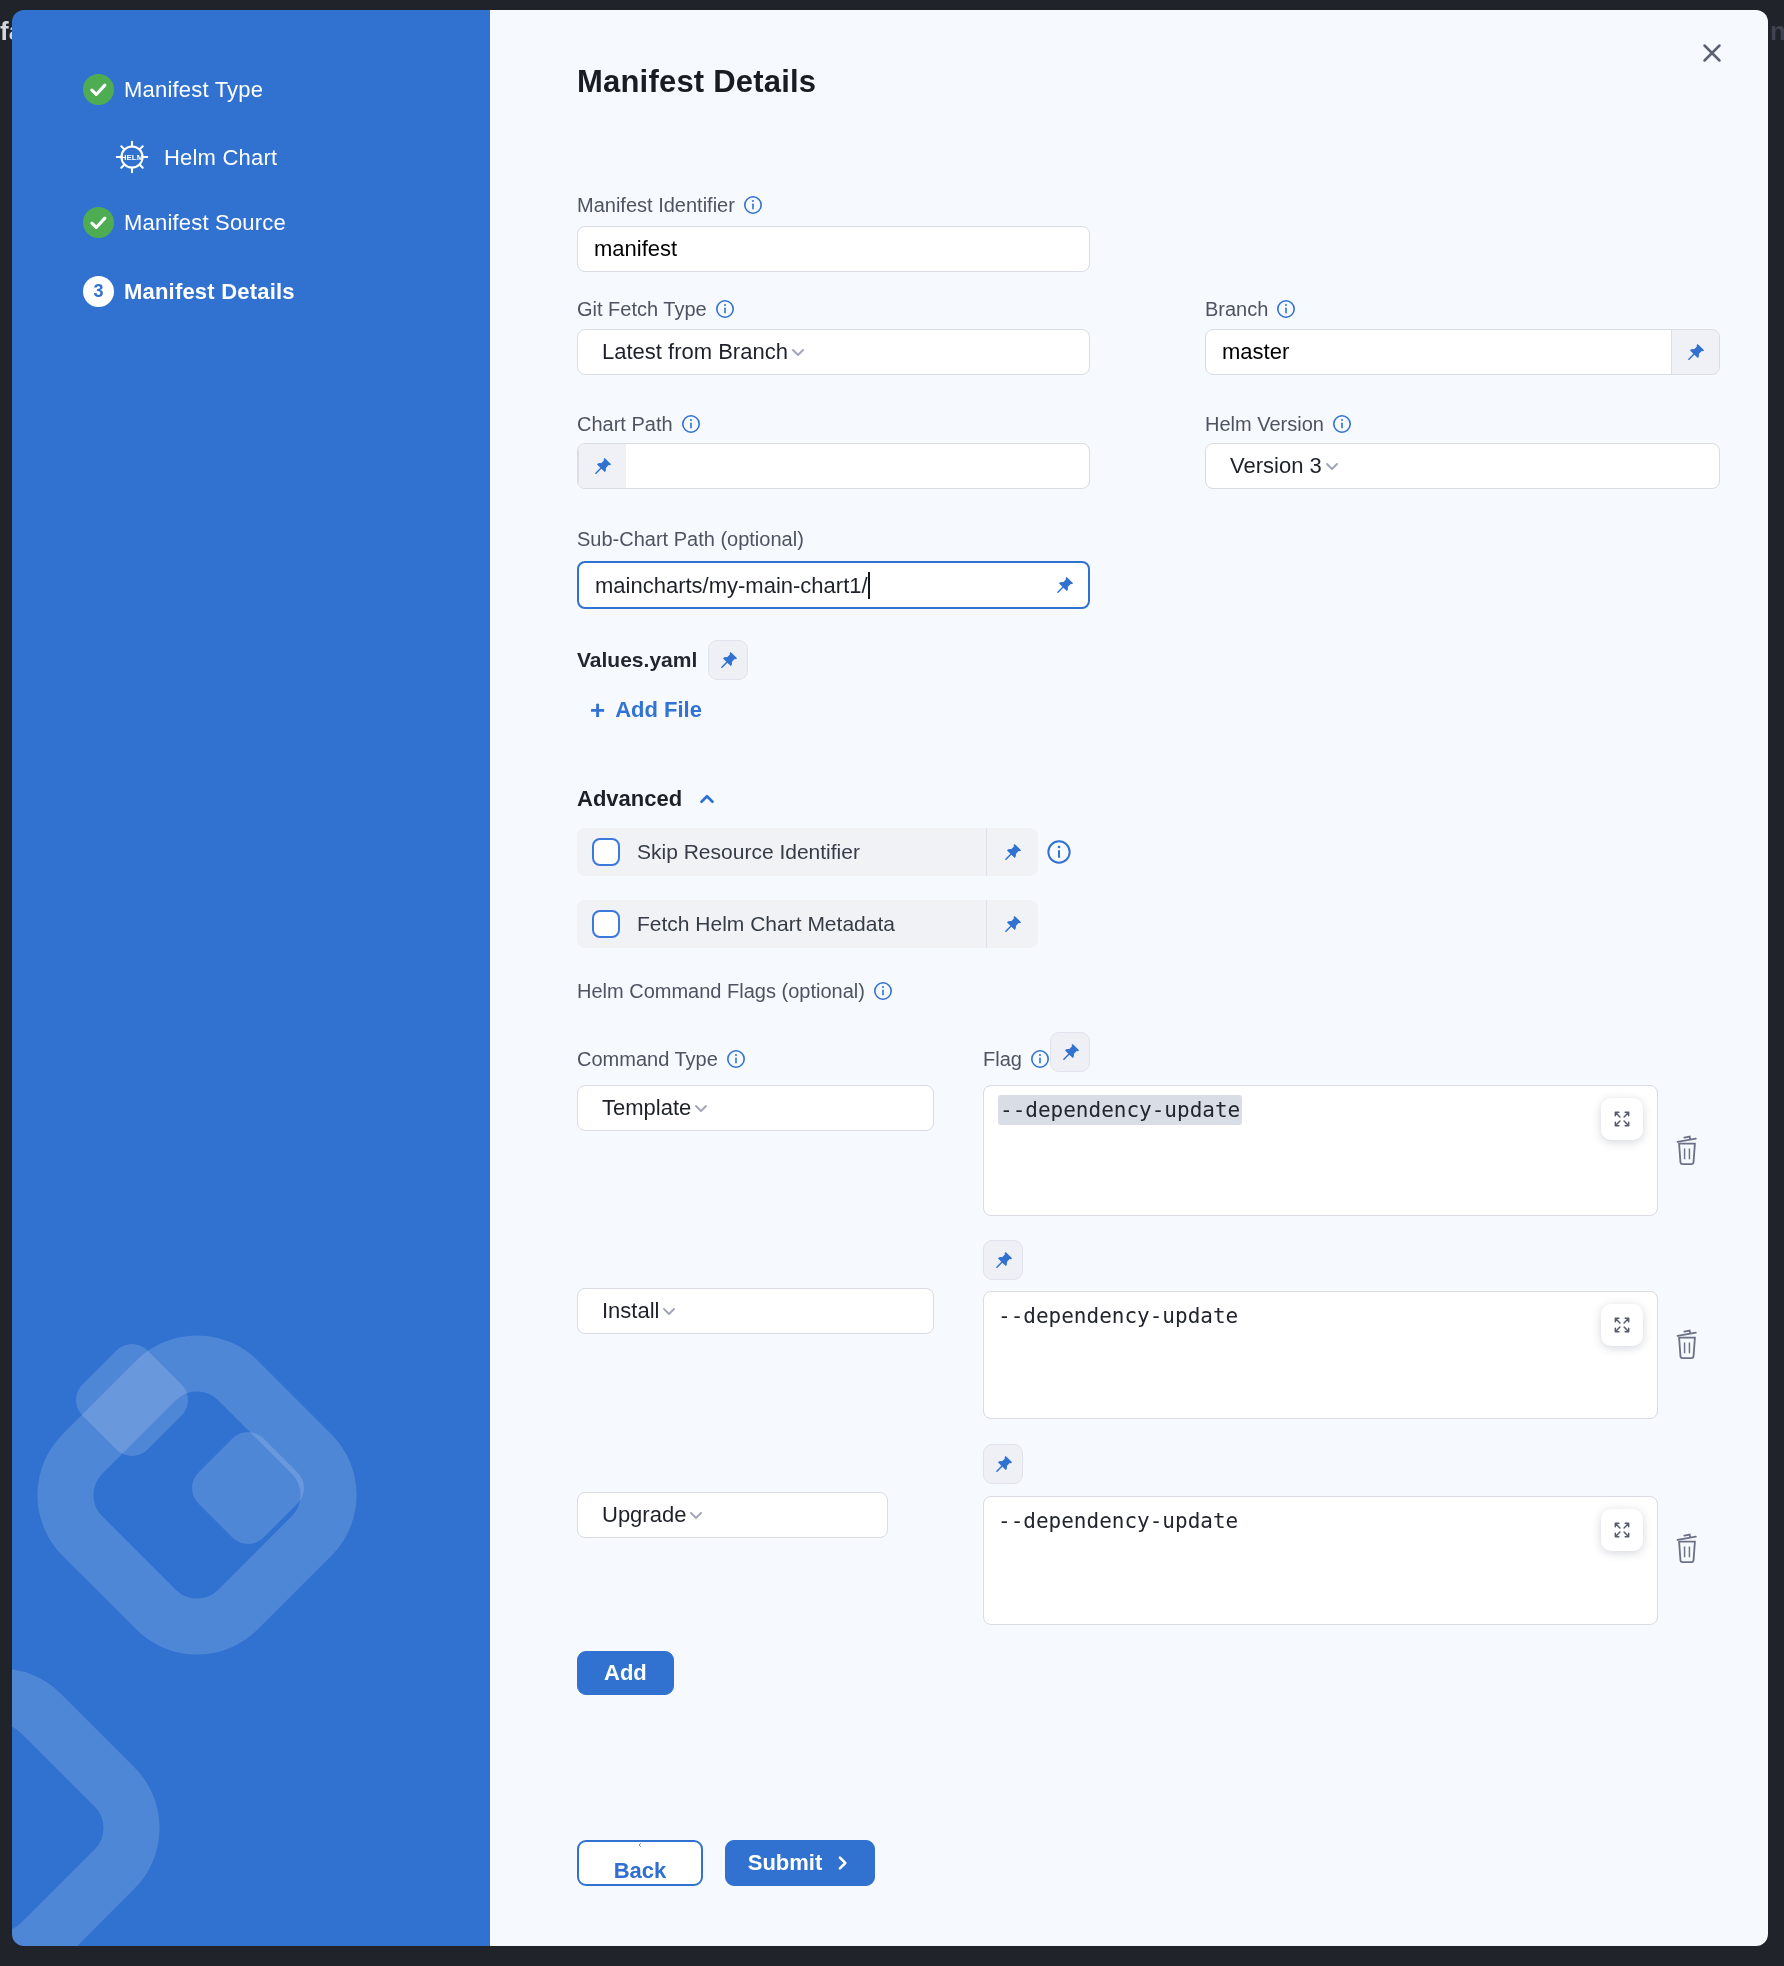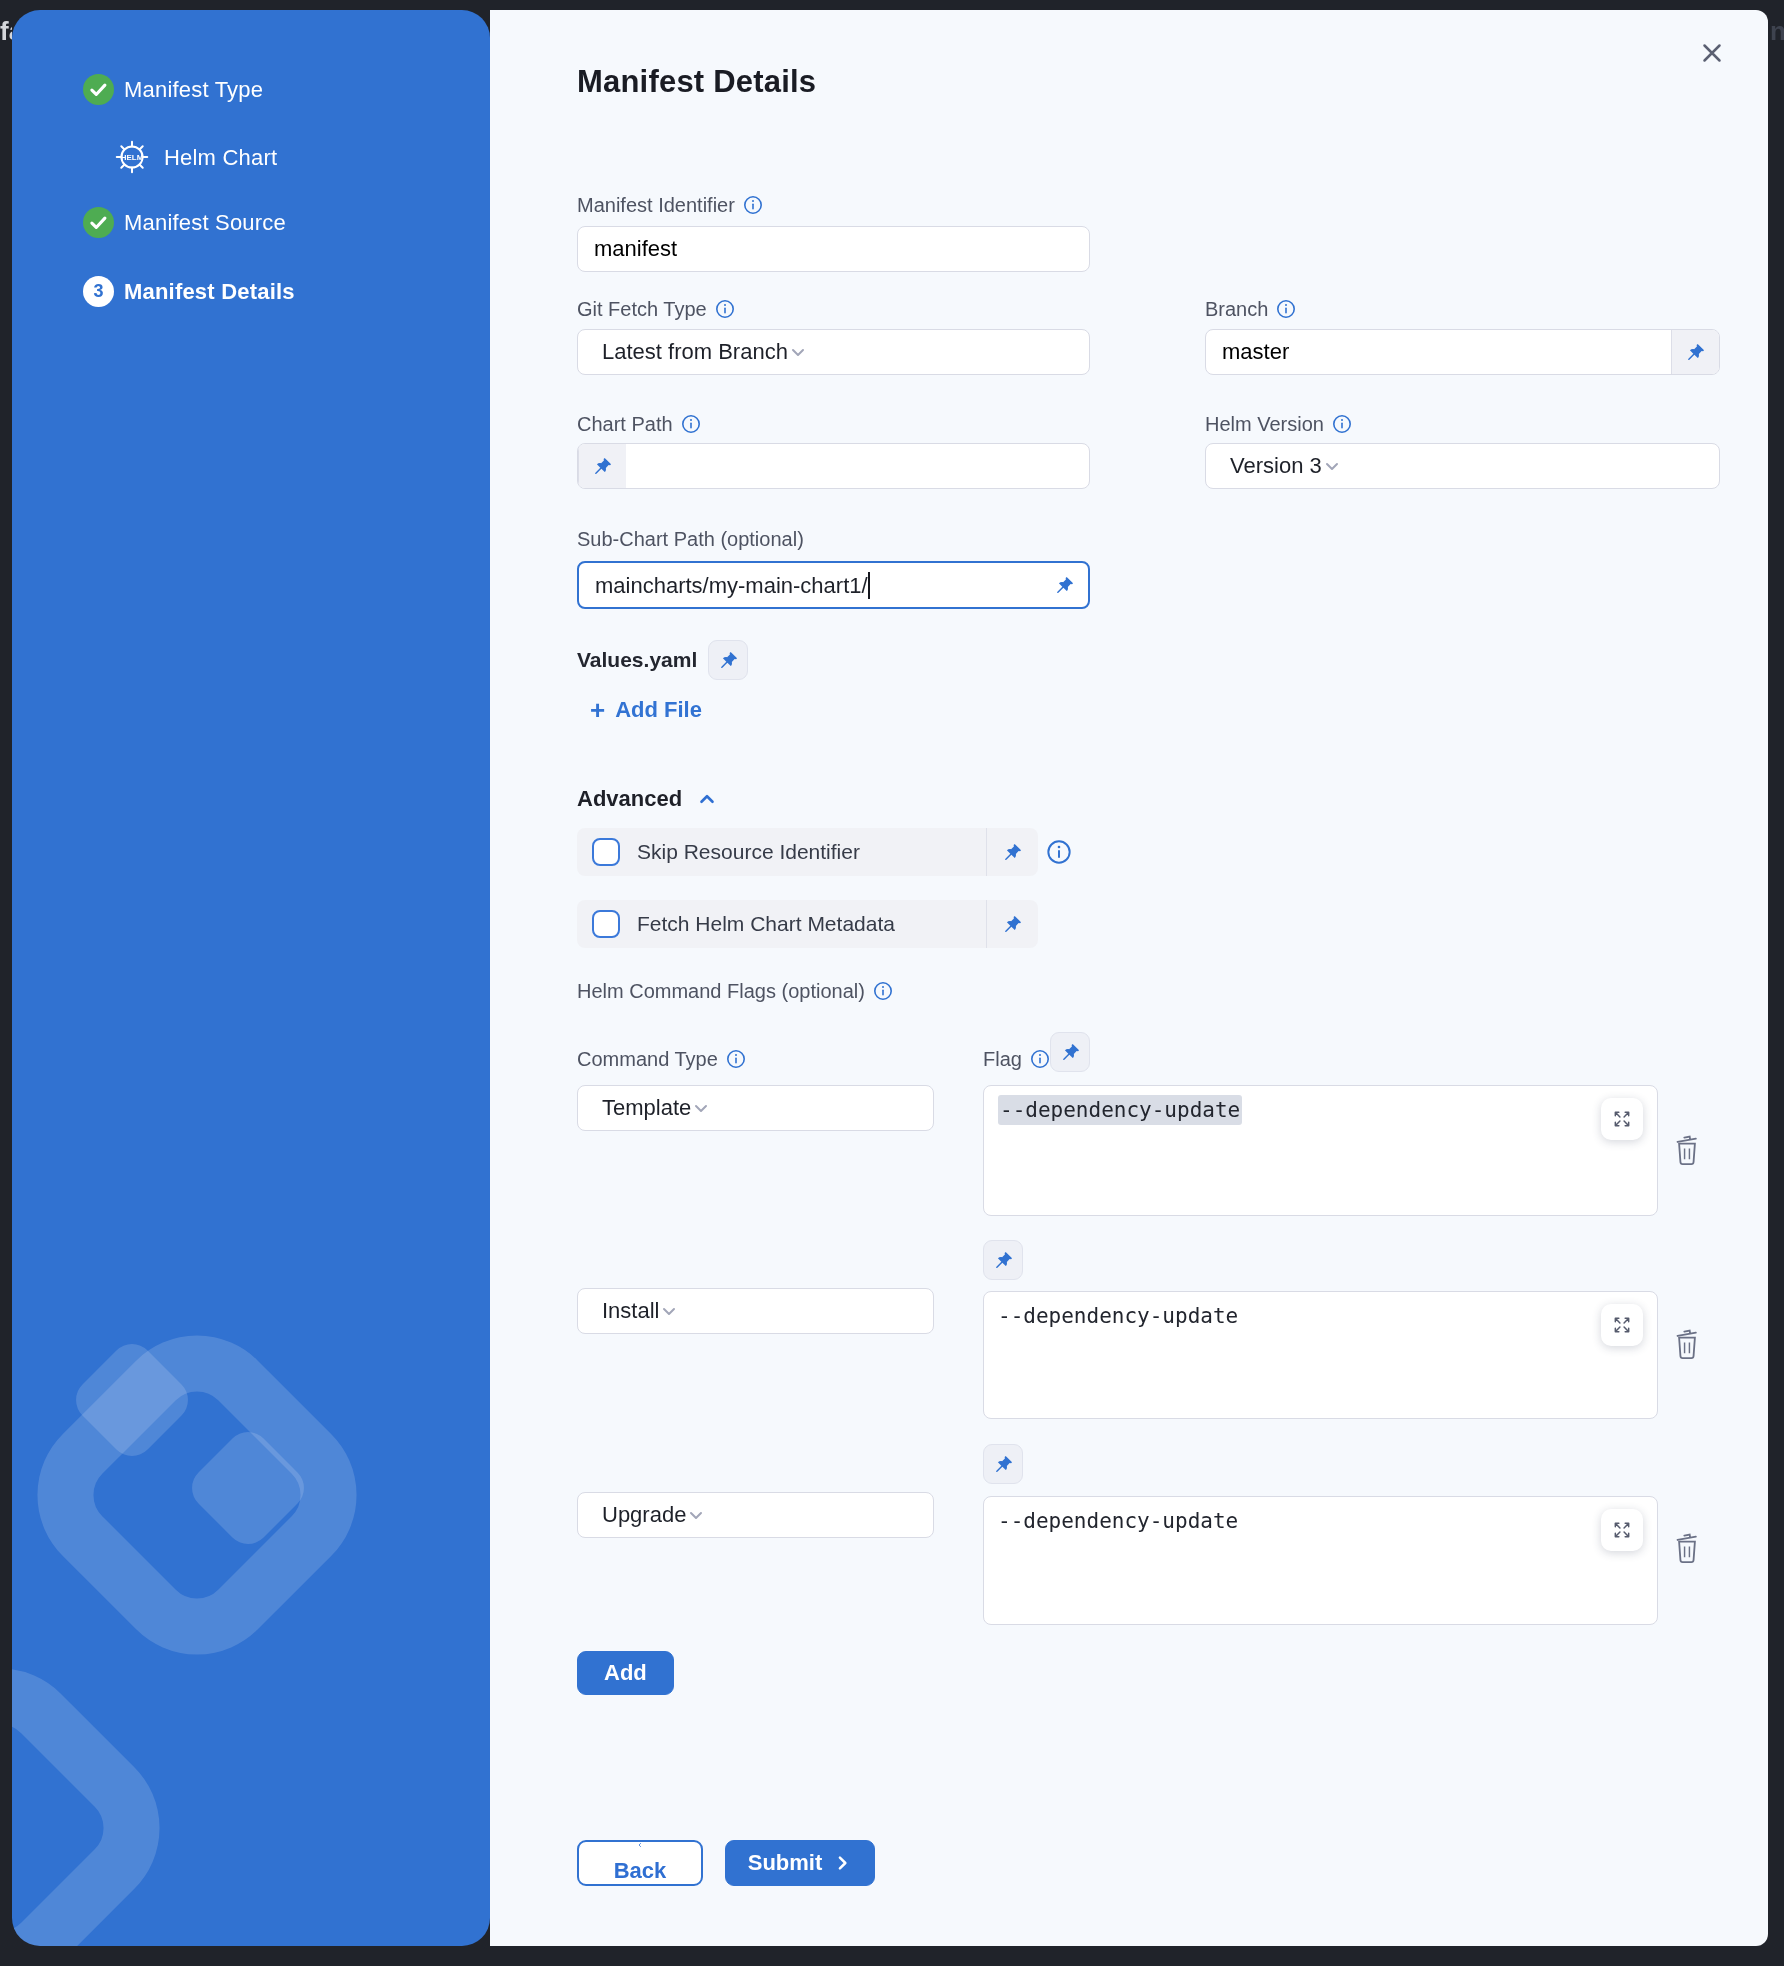--- a/index.html
+++ b/index.html
@@ -7,21 +7,21 @@
   body { font-family:"Liberation Sans", sans-serif; background:#20232a; position:relative; overflow:hidden; }
 
   .backdrop-frag { position:absolute; top:16px; font-size:26px; font-weight:700; overflow:hidden; }
   .frag-left  { left:0; width:12px; color:rgba(245,246,250,.85); }
   .frag-right { right:0; width:14px; color:#3e434f; }
 
   .modal { position:absolute; left:12px; top:10px; width:1756px; height:1936px;
            border-radius:12px; display:flex; overflow:hidden; }
 
   
-  .sidebar { position:relative; width:478px; flex:0 0 478px; background:#3172d1; overflow:hidden;border-radius:28px; }
+  .sidebar { position:relative; width:478px; flex:0 0 478px; background:#3172d1; overflow:hidden; }
   .wm { position:absolute; border-radius:86px; transform:rotate(45deg); }
   .wm.ring { width:276px; height:276px; border:56px solid rgba(255,255,255,.15); }
   .wm.solid { width:92px; height:92px; background:rgba(255,255,255,.15); border-radius:22px; }
   .ring1 { left:47px;  top:1347px; }
   .ring2 { left:-150px; top:1680px; }
   .solid1 { left:74px;  top:1344px; }
   .solid2 { left:190px; top:1432px; }
 
   .step-circle { position:absolute; width:31px; height:31px; }
   .step-label  { position:absolute; color:#fff; font-size:22px; font-weight:500; line-height:31px; letter-spacing:.2px; }
@@ -361,21 +361,21 @@
           <path d="M4.2 8.2l15.1-2.7" stroke-linecap="round"></path>
           <path d="M9.8 4.6l4.4-.8.3 1.8" stroke-linecap="round"></path>
         </svg>
     </button>
 
     <button class="pin-btn" style="left:493px; top:1434px;">
       <svg width="21" height="21" viewBox="0 0 24 24">
           <path fill="#3172d1" d="M14.5 2.2l7.3 7.3-1.2 1.2-1.6-.3-3.2 3.2c.5 1.6.1 3.4-1.1 4.7l-.1.1-3.9-3.9-5.6 5.7-1.7.5.5-1.7 5.6-5.7-3.9-3.9.1-.1c1.3-1.2 3.1-1.6 4.7-1.1l3.2-3.2-.3-1.6z"></path>
         </svg>
     </button>
-    <div class="dd" style="left:87px; top:1482px; width:357px;">
+    <div class="dd" style="left:87px; top:1482px; width:311px;">
       <span class="dd-val">Upgrade</span>
       <svg width="20" height="20" viewBox="0 0 20 20" fill="none" stroke="#a2a6b8" stroke-width="2" stroke-linecap="round" stroke-linejoin="round">
           <path d="M5 8l5 5 5-5"></path>
         </svg>
     </div>
     <div class="ta" style="left:493px; top:1486px; width:675px; height:129px;">
       <div class="ta-text"><span>--dependency-update</span></div>
       <button class="expand-btn">
         <svg width="20" height="20" viewBox="0 0 24 24" fill="none" stroke="#565b6d" stroke-width="1.8" stroke-linecap="round" stroke-linejoin="round">
             <path d="M14.5 9.5L20 4M20 4h-4.2M20 4v4.2"></path>

